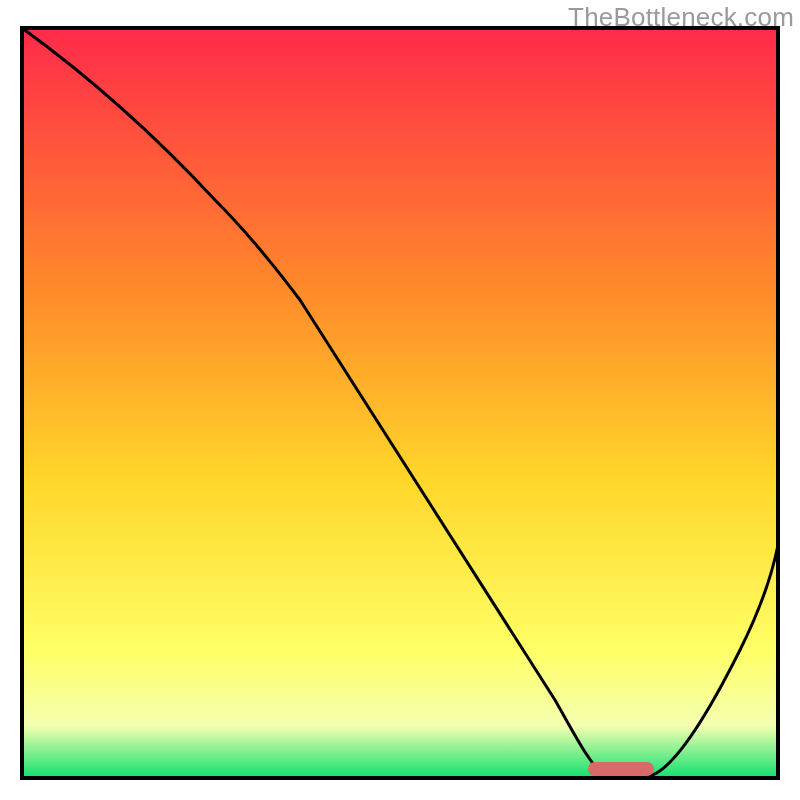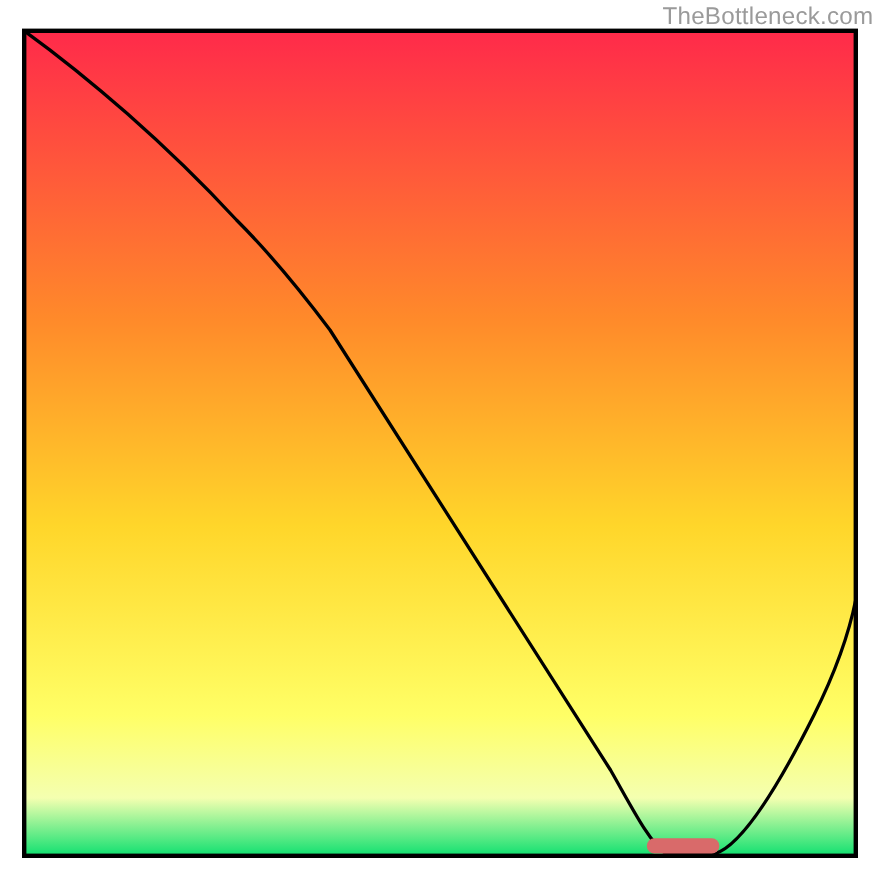--- a/index.html
+++ b/index.html
@@ -1,17 +1,17 @@
 <!DOCTYPE html>
 <html><head>
 <meta charset="utf-8">
 <style>
   html,body{margin:0;padding:0;width:800px;height:800px;background:#fff;font-family:Arial,Helvetica,sans-serif}
   .stage{position:relative;width:800px;height:800px}
-  .watermark{position:absolute;top:2px;right:6px;color:#9a9a9a;font-size:22px;letter-spacing:.2px}
+  .watermark{position:absolute;top:2px;right:6px;color:#9a9a9a;font-size:26px;letter-spacing:.2px}
   svg{position:absolute;left:0;top:0}
 </style>
 </head>
 <body>
 <div class="stage">
 
 <svg width="800" height="800" viewBox="0 0 800 800">
   <defs>
     <linearGradient id="bg" x1="0" y1="0" x2="0" y2="1">
       <stop offset="0%" stop-color="#ff2a4a"></stop>

